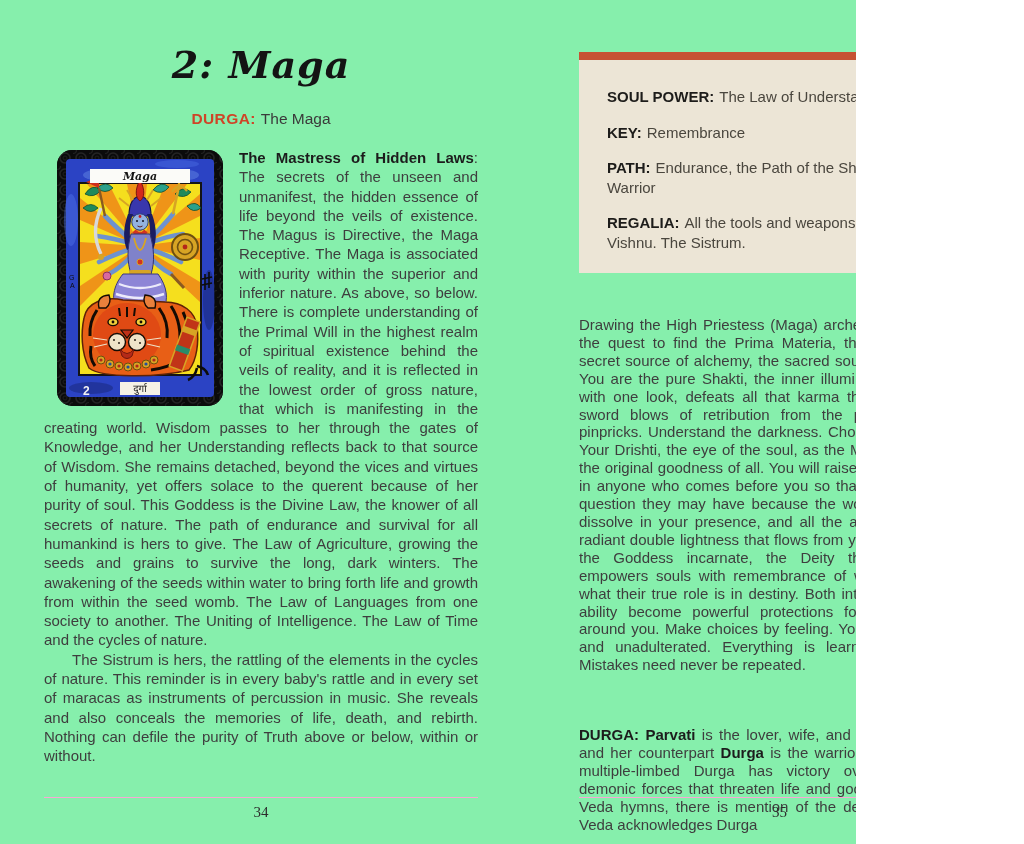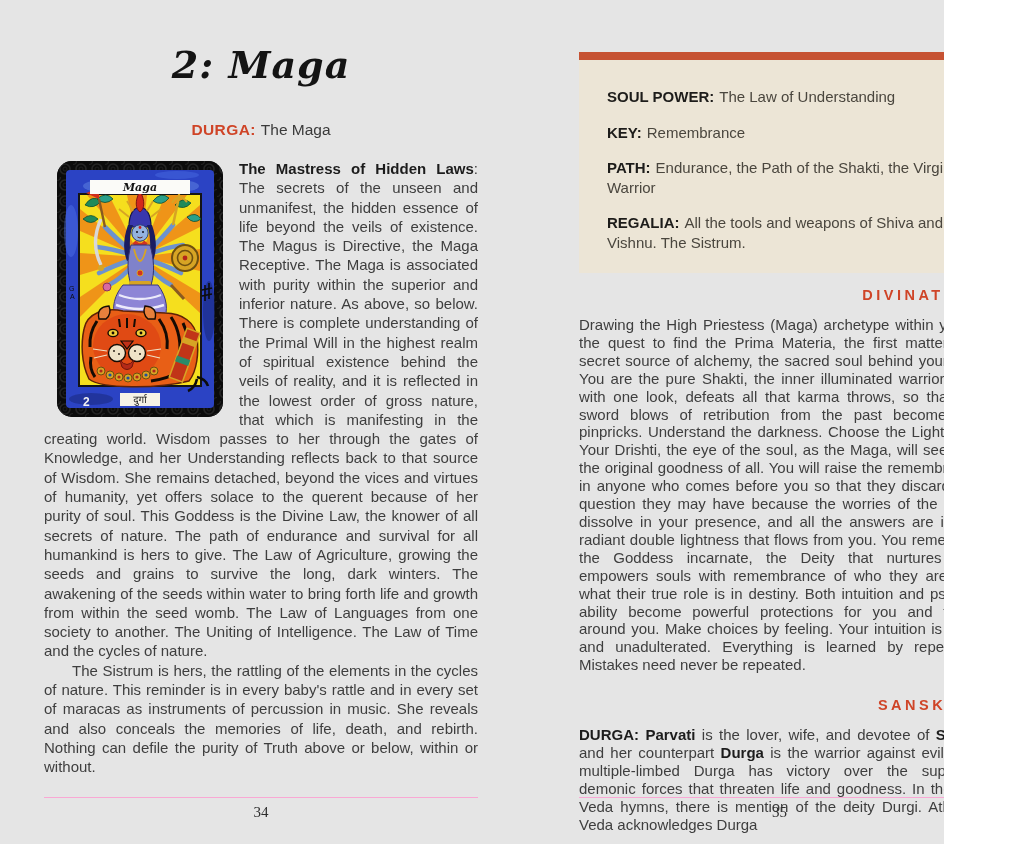--- a/index.html
+++ b/index.html
@@ -1,27 +1,27 @@
 <!DOCTYPE html>
 <html><head>
 <meta charset="utf-8">
 <style>
   html,body { margin:0; padding:0; background:#ffffff; }
   .spread {
-    position:relative; width:944px; height:844px; background:#e5e5e5;
+    position:relative; width:856px; height:844px; background:#86efac;
     font-family:"Liberation Sans", sans-serif; color:#3e3e3e; overflow:hidden;
   }
   
   .page-left { position:absolute; left:44px; top:38px; width:434px; }
   .chapter-title {
     margin:4px 0 0; text-align:center; font-family:"DejaVu Serif", serif;
     font-style:italic; font-weight:700; font-size:38px; line-height:46px;
     color:#141414; letter-spacing:1px;
   }
-  .subtitle { margin-top:32px; text-align:center; font-size:15.5px; line-height:19px; color:#3a3a3a; }
+  .subtitle { margin-top:21px; text-align:center; font-size:15.5px; line-height:19px; color:#3a3a3a; }
   .subtitle .lbl { color:#cf4427; font-weight:700; letter-spacing:.4px; }
   .subtitle .val { margin-left:5px; }
   .left-body { margin-top:20px; font-size:15px; line-height:19.3px; text-align:justify; }
   .card-wrap { float:left; width:166px; height:256px; margin:2px 16px 7px 0;padding-left:13px; }
   .para { margin:0; }
   .para .lead { color:#1c1c1c; font-weight:700; }
   .para2 { margin:0; text-indent:28px; }
   
   .page-right { position:absolute; left:579px; top:52px; width:401px; }
   .accent-bar { height:8px; background:#c65233; }

